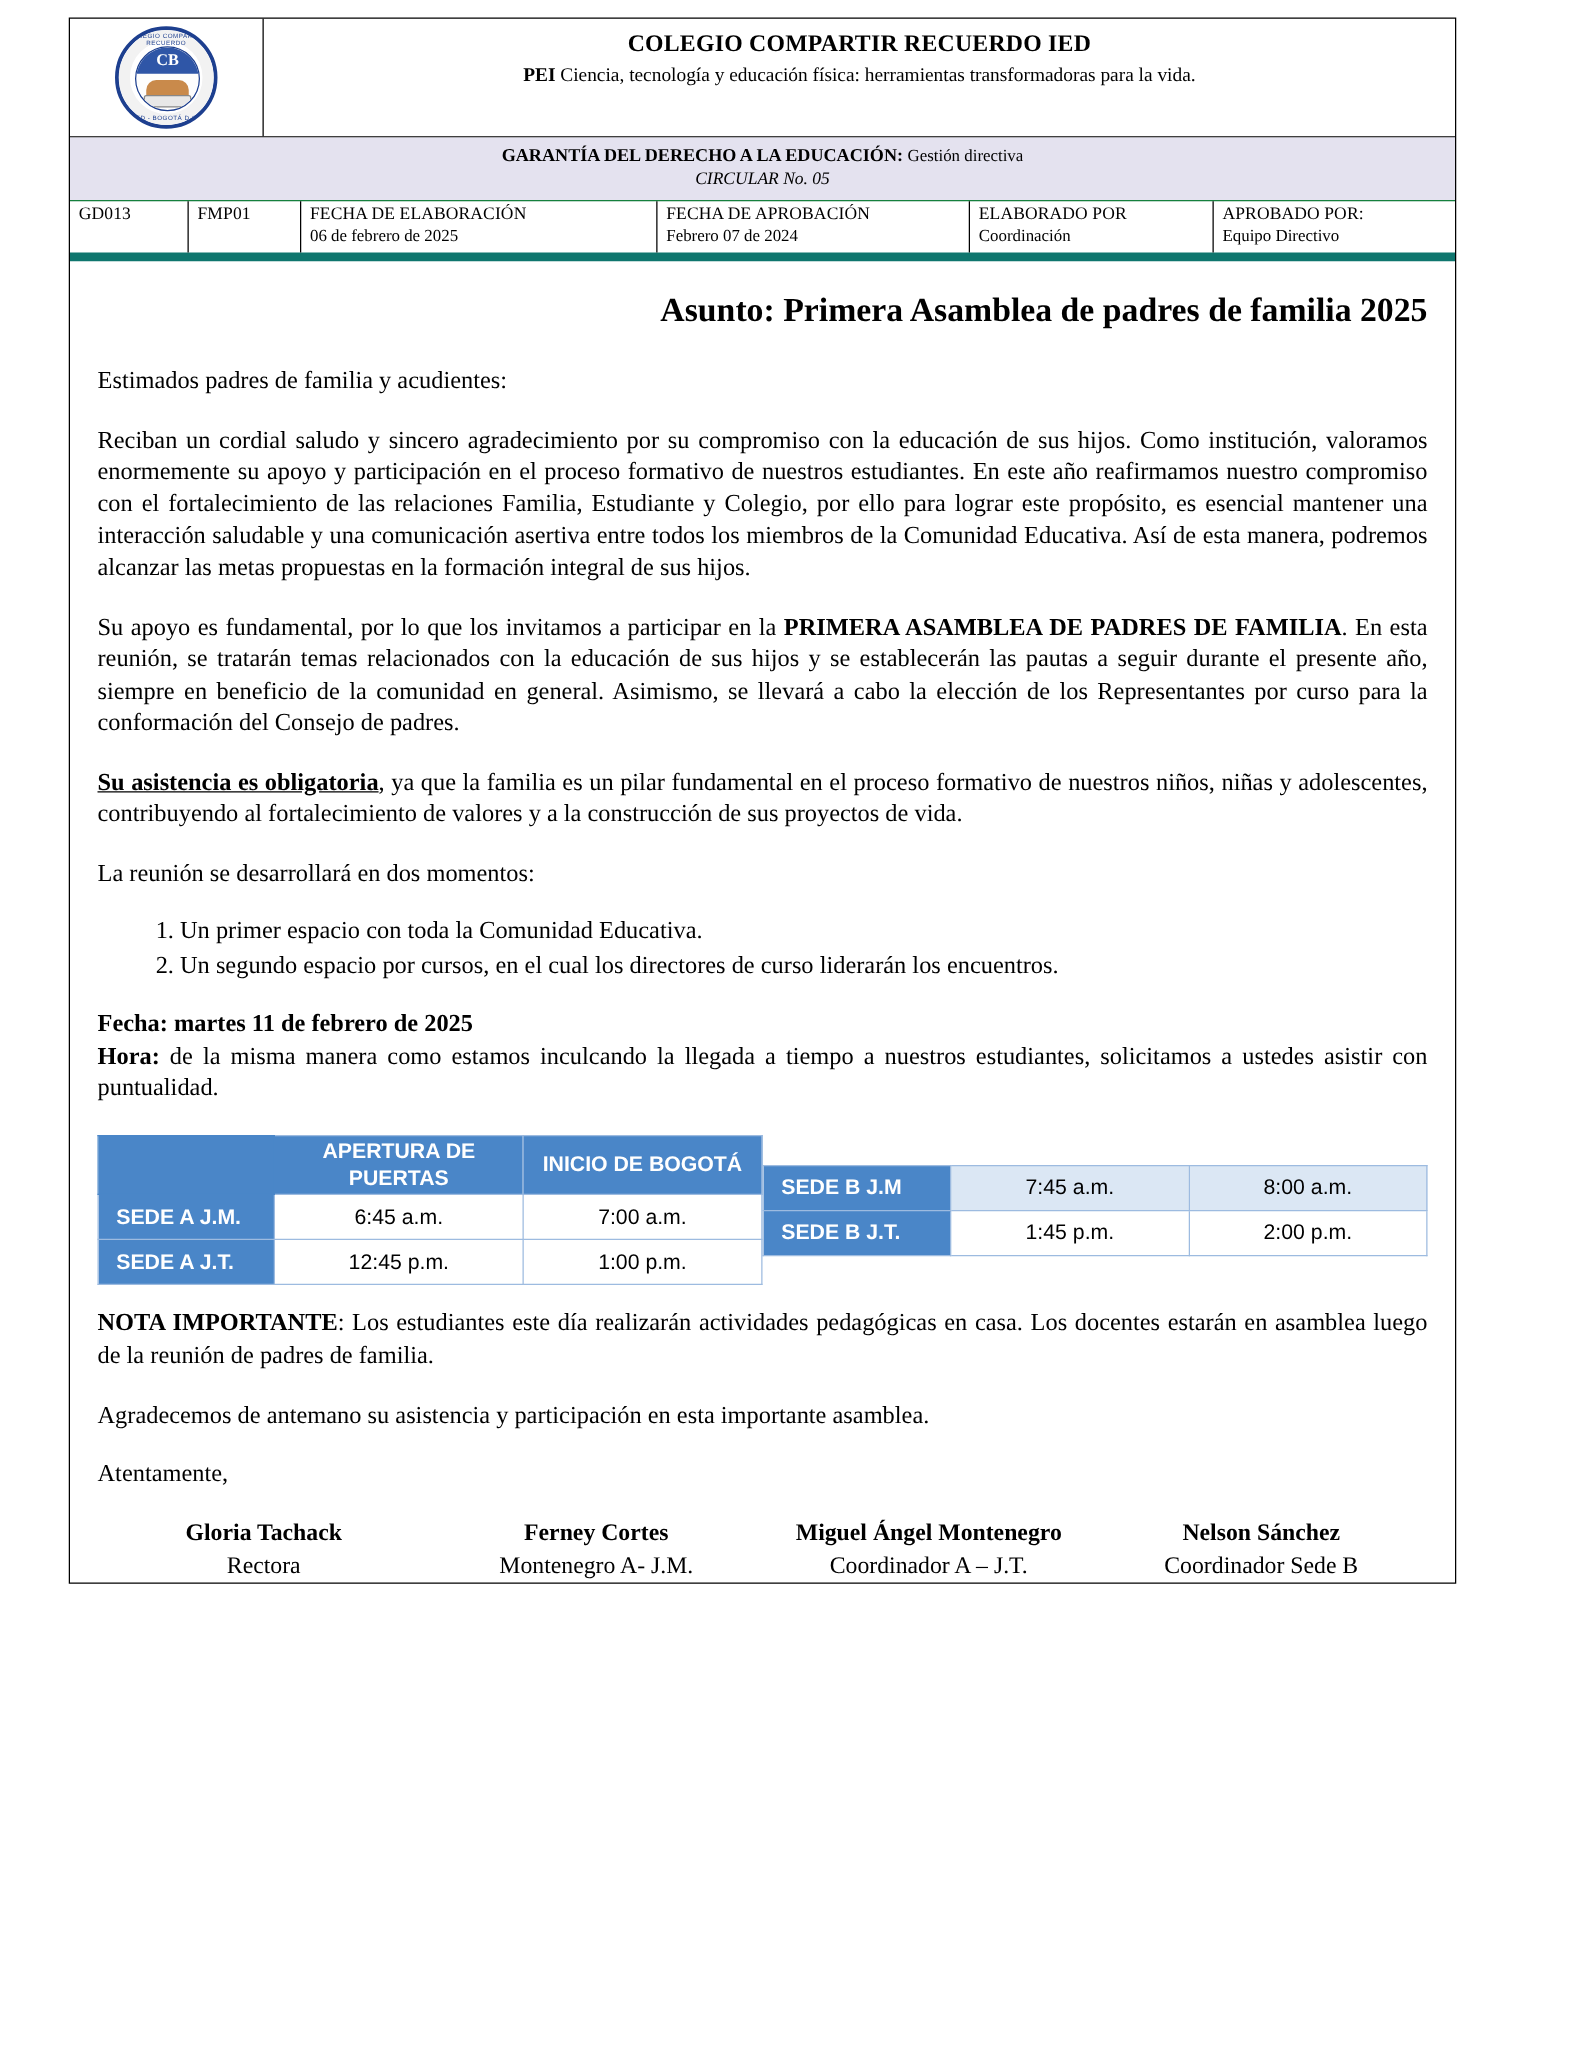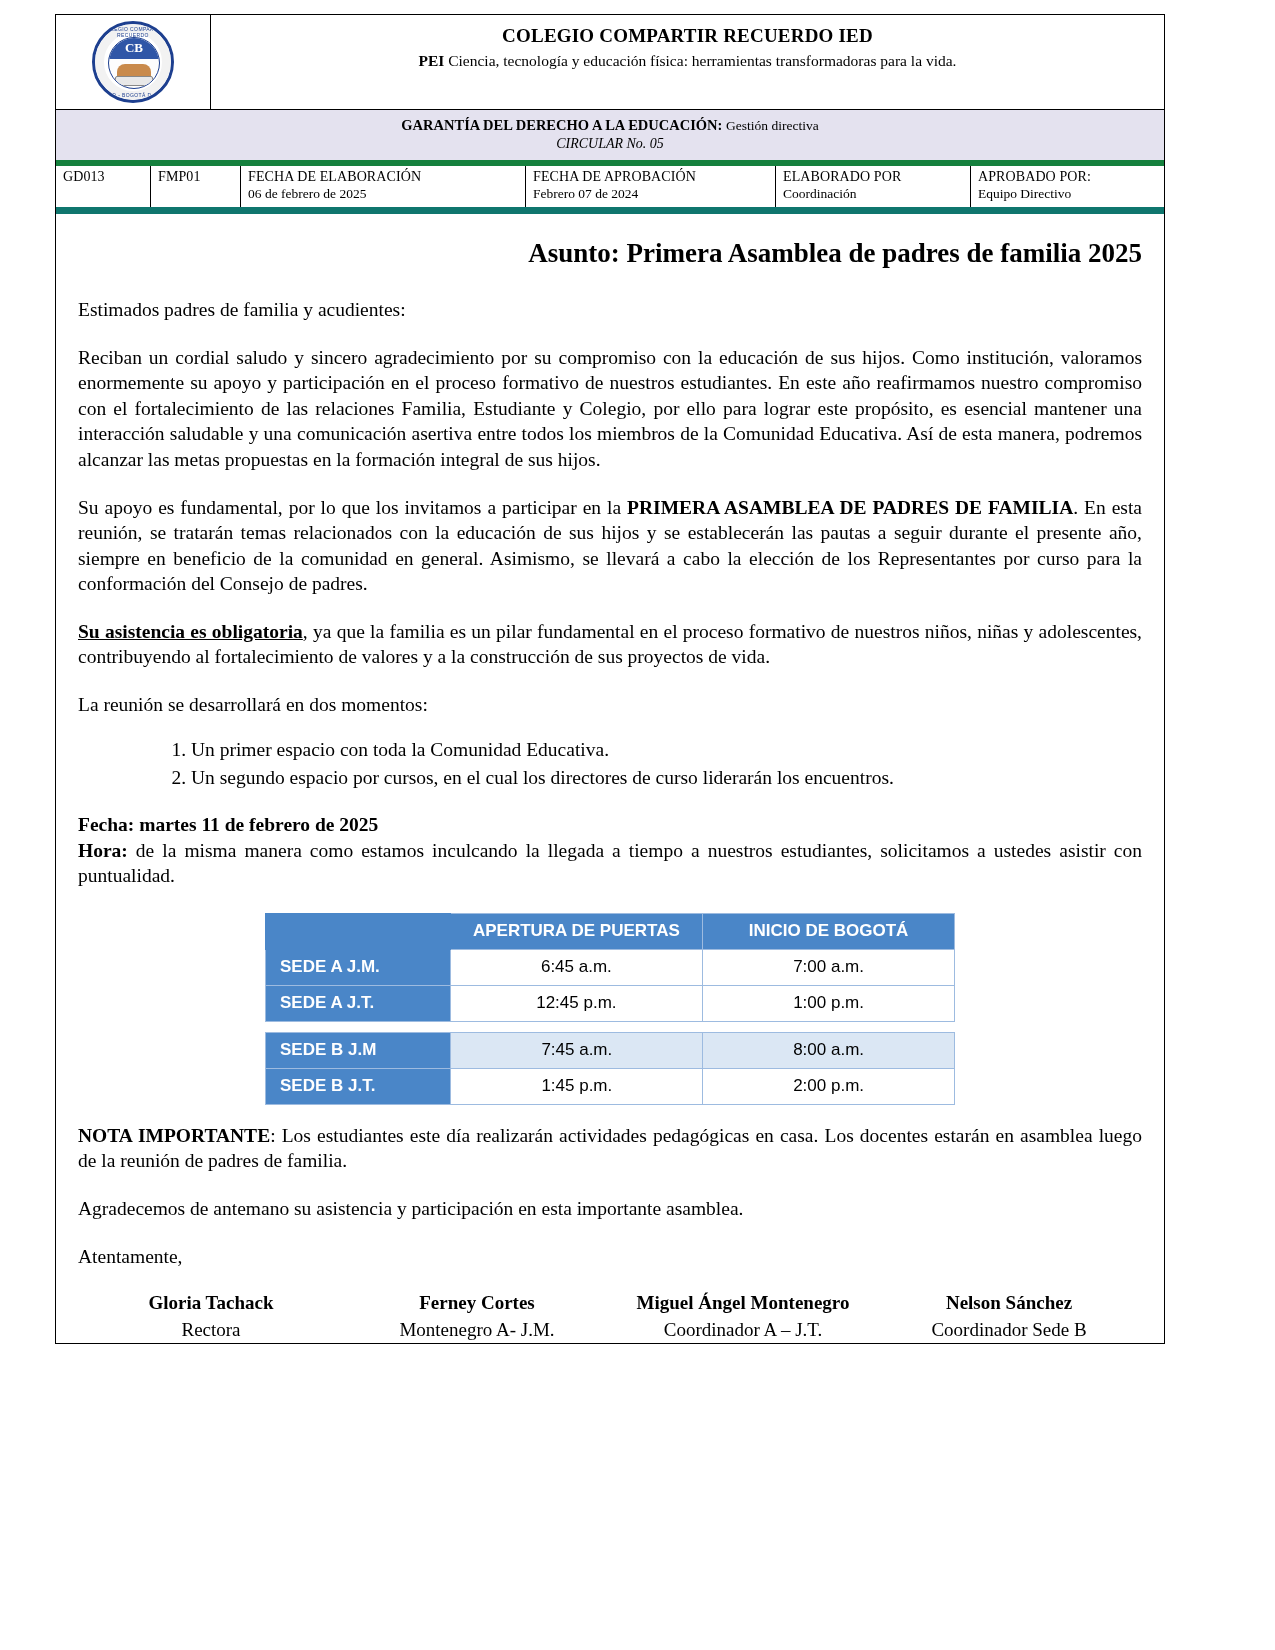--- a/index.html
+++ b/index.html
@@ -128,21 +128,21 @@
     font-family: "Liberation Sans", sans-serif;
   }
   .logo-ring-label.top { top: 2px; }
   .logo-ring-label.bottom { bottom: 2px; }
 
   
   .banner {
     background: #e4e2ef;
     text-align: center;
     padding: 7px 0 8px 0;
-    border-bottom: 6px solid #15803d;
+    border-bottom: 1px solid #15803d;
   }
   .banner .l1 {
     font-size: 14.5px;
     font-weight: bold;
   }
   .banner .l1 .thin { font-weight: normal; font-size: 13.5px; }
   .banner .l2 {
     font-size: 14px;
     font-style: italic;
     margin-top: 2px;
@@ -184,30 +184,30 @@
   }
   .p { margin: 0 0 22px 0; }
   .p.tight { margin-bottom: 20px; }
   b { font-weight: bold; }
   .u-b { font-weight: bold; text-decoration: underline; }
 
   ol.momentos {
     margin: 0 0 22px 0;
     padding-left: 66px;
   }
-  ol.momentos li { margin-bottom: 2px; margin-left: 47px; }
+  ol.momentos li { margin-bottom: 2px; }
 
   .fecha-line { margin: 0; }
   .hora-block { margin: 0 0 24px 0; }
 
   
   .sched-wrap {
     margin: 14px 0 18px 0;
     display: flex;
-    flex-direction: column;
+    flex-direction: row;
     align-items: center;
   }
   table.sched {
     border-collapse: collapse;
     font-family: "Liberation Sans", sans-serif;
     font-size: 17px;
     width: 690px;
     margin: 0 auto;
   }
   table.sched td, table.sched th {

